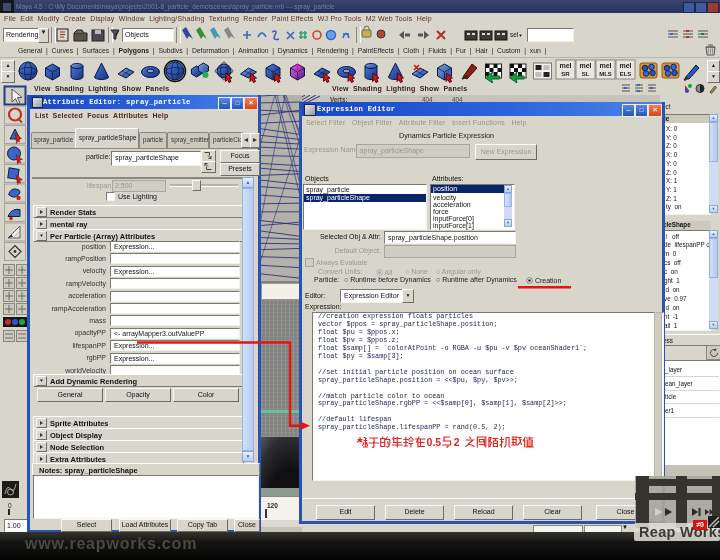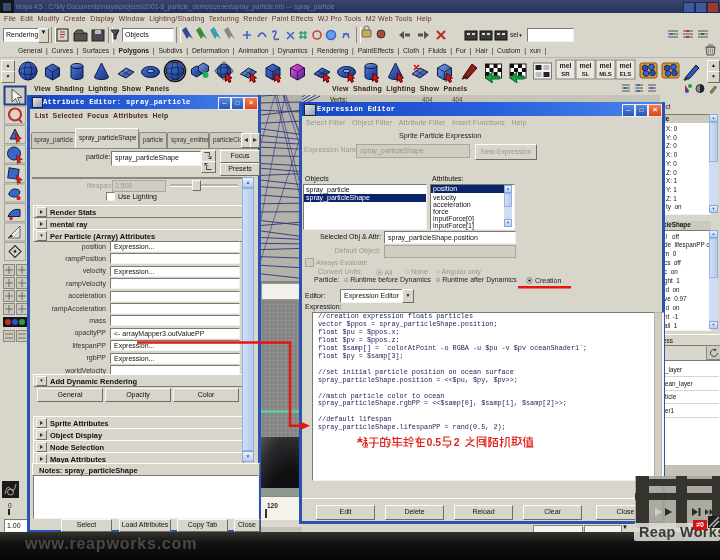--- a/index.html
+++ b/index.html
@@ -697,21 +697,21 @@
   <div class="a ridge" style="left:1px;top:261px;width:209px;height:11px;">
     <div class="a btn" style="left:2px;top:1px;width:9px;height:8px;">
             <span style="position:absolute;left:2.5px;top:1.5px;width:0;height:0;border-left:3.5px solid #333;border-top:2.2px solid transparent;border-bottom:2.2px solid transparent;"></span>
           </div>
     <div class="a hd" style="left:16px;top:1.5px;">Node Selection</div>
         </div>
   <div class="a ridge" style="left:1px;top:273px;width:209px;height:11px;">
     <div class="a btn" style="left:2px;top:1px;width:9px;height:8px;">
             <span style="position:absolute;left:2.5px;top:1.5px;width:0;height:0;border-left:3.5px solid #333;border-top:2.2px solid transparent;border-bottom:2.2px solid transparent;"></span>
           </div>
-    <div class="a hd" style="left:16px;top:1.5px;">Maya Attributes</div>
+    <div class="a hd" style="left:16px;top:1.5px;">Extra Attributes</div>
         </div>
  </div>
 
  <div class="a" style="left:212px;top:82px;width:12px;height:285px;background:#cfdcf2;">
   <div class="a" style="left:0;top:0;width:12px;height:11px;background:linear-gradient(180deg,#e8f0fc,#b9cdf0);border:1px solid #89a8d8;box-sizing:border-box;color:#3a6ac0;font-size:5px;text-align:center;line-height:9px;">▲</div>
   <div class="a" style="left:0;top:11px;width:12px;height:263px;background:linear-gradient(90deg,#d3e0f6,#b4c9ee);border:1px solid #96b2e0;box-sizing:border-box;"></div>
   <div class="a" style="left:0;top:274px;width:12px;height:11px;background:linear-gradient(180deg,#e8f0fc,#b9cdf0);border:1px solid #89a8d8;box-sizing:border-box;color:#3a6ac0;font-size:5px;text-align:center;line-height:9px;">▼</div>
  </div>
 
  <div class="a ridge" style="left:2px;top:368px;width:226px;height:11px;">
@@ -729,21 +729,21 @@
 
  <div class="a" style="left:0;top:0;width:360px;height:14px;background:linear-gradient(90deg,#1847c2,#2a62dc 55%,#4a84e8);">
   <div class="a" style="left:2px;top:2px;width:10px;height:10px;background:linear-gradient(135deg,#e8e8e8,#8899bb);border:1px solid #223;"></div>
   <div class="a mono" style="left:15px;top:2.5px;font-size:7.2px;font-weight:bold;color:#fff;letter-spacing:0.3px;white-space:nowrap;">Expression Editor</div>
   <div class="a" style="left:320px;top:1.5px;width:11px;height:11px;background:linear-gradient(180deg,#5588e0,#2a55b5);border:1px solid #eef;color:#fff;font-size:8px;line-height:9px;text-align:center;">–</div>
   <div class="a" style="left:333px;top:1.5px;width:11px;height:11px;background:linear-gradient(180deg,#5588e0,#2a55b5);border:1px solid #eef;color:#fff;font-size:6px;line-height:10px;text-align:center;">□</div>
   <div class="a" style="left:346px;top:1.5px;width:12px;height:11px;background:linear-gradient(180deg,#f08050,#d84418);border:1px solid #fdd;color:#fff;font-size:8px;line-height:10px;text-align:center;font-weight:bold;">×</div>
  </div>
 
  <div class="a" style="left:4px;top:17px;font-size:7px;color:#98948a;letter-spacing:0.2px;white-space:nowrap;">Select&nbsp;Filter&nbsp;&nbsp;&nbsp;Object&nbsp;Filter&nbsp;&nbsp;&nbsp;Attribute&nbsp;Filter&nbsp;&nbsp;&nbsp;Insert&nbsp;Functions&nbsp;&nbsp;&nbsp;Help</div>
- <div class="a" style="left:97px;top:29px;font-size:7.2px;color:#222;">Sprite Particle Expression</div>
+ <div class="a" style="left:97px;top:29px;font-size:7.2px;color:#222;">Dynamics Particle Expression</div>
 
  <div class="a gray" style="left:2px;top:44px;">Expression Name</div>
  <div class="a" style="left:54px;top:42px;width:112px;height:12px;background:#d0cdc3;border:1px solid #a8a59b;">
         <span class="a gray" style="left:3px;top:2px;">spray_particleShape</span>
       </div>
  <div class="a btn" style="left:173px;top:42px;width:60px;height:14px;"><span class="gray" style="font-size:7px;line-height:13px;">New Expression</span></div>
 
  <div class="a" style="left:3px;top:73px;">Objects</div>
  <div class="a" style="left:130px;top:73px;">Attributes:</div>
 

